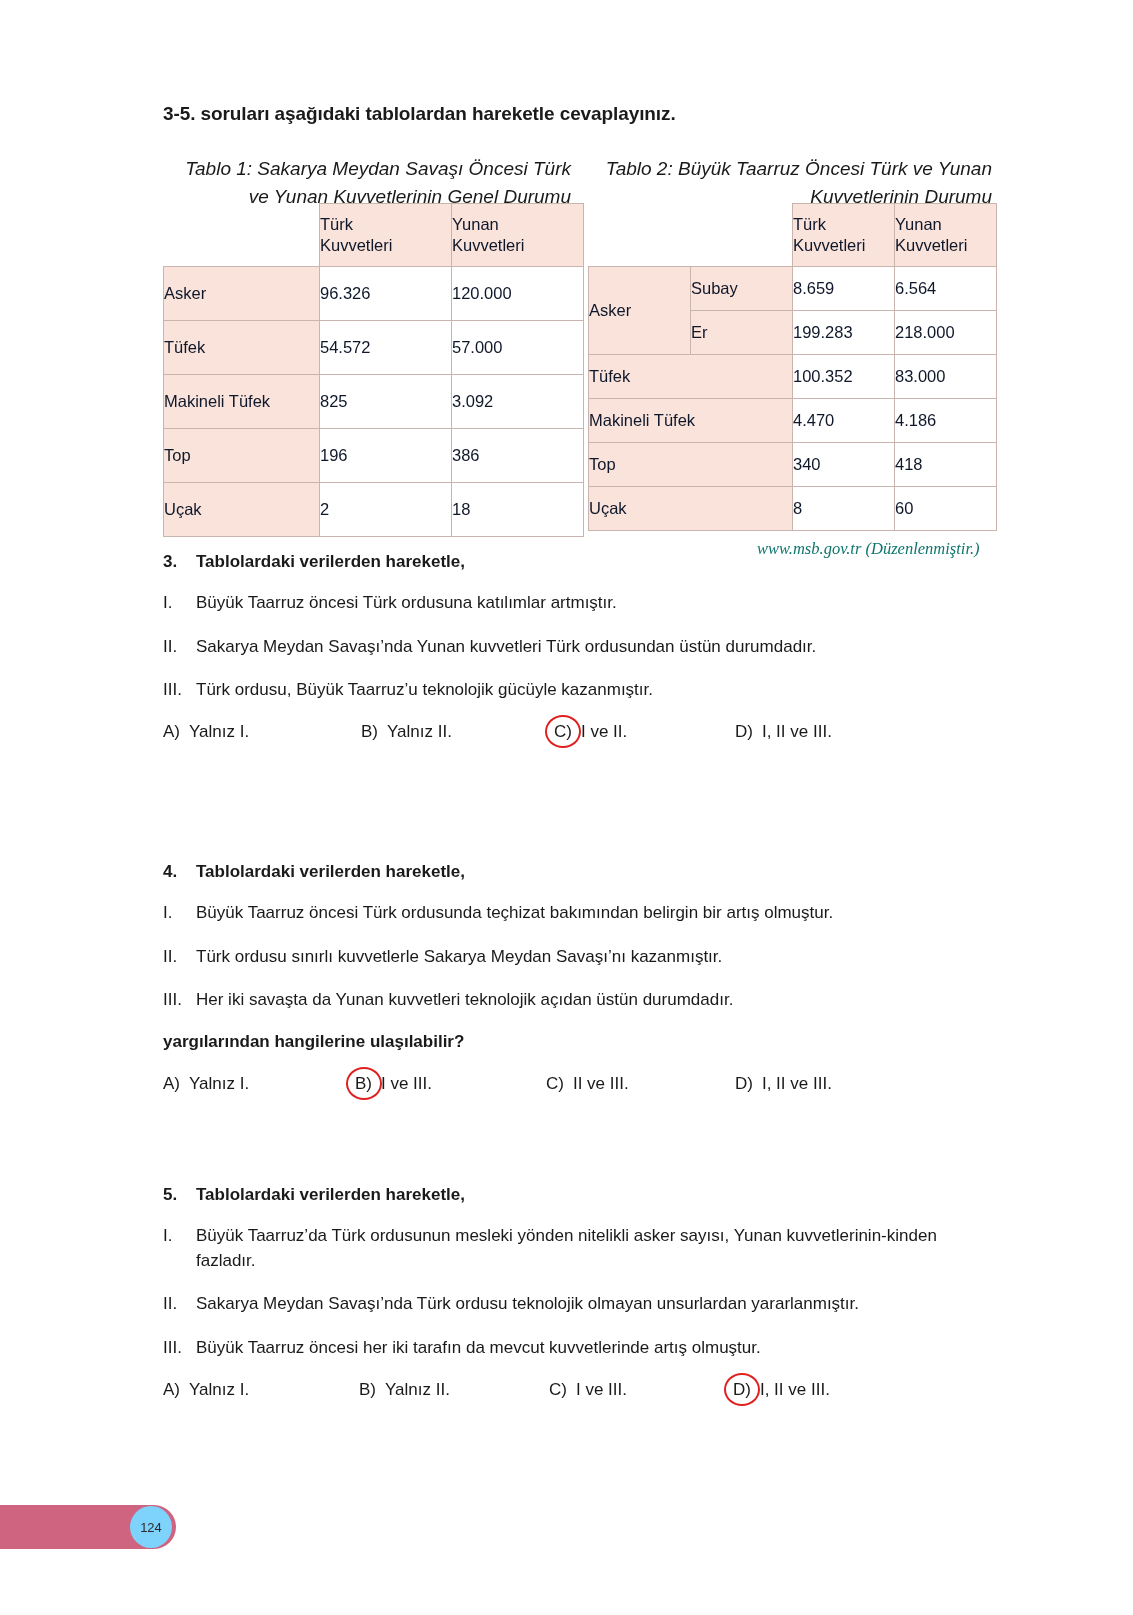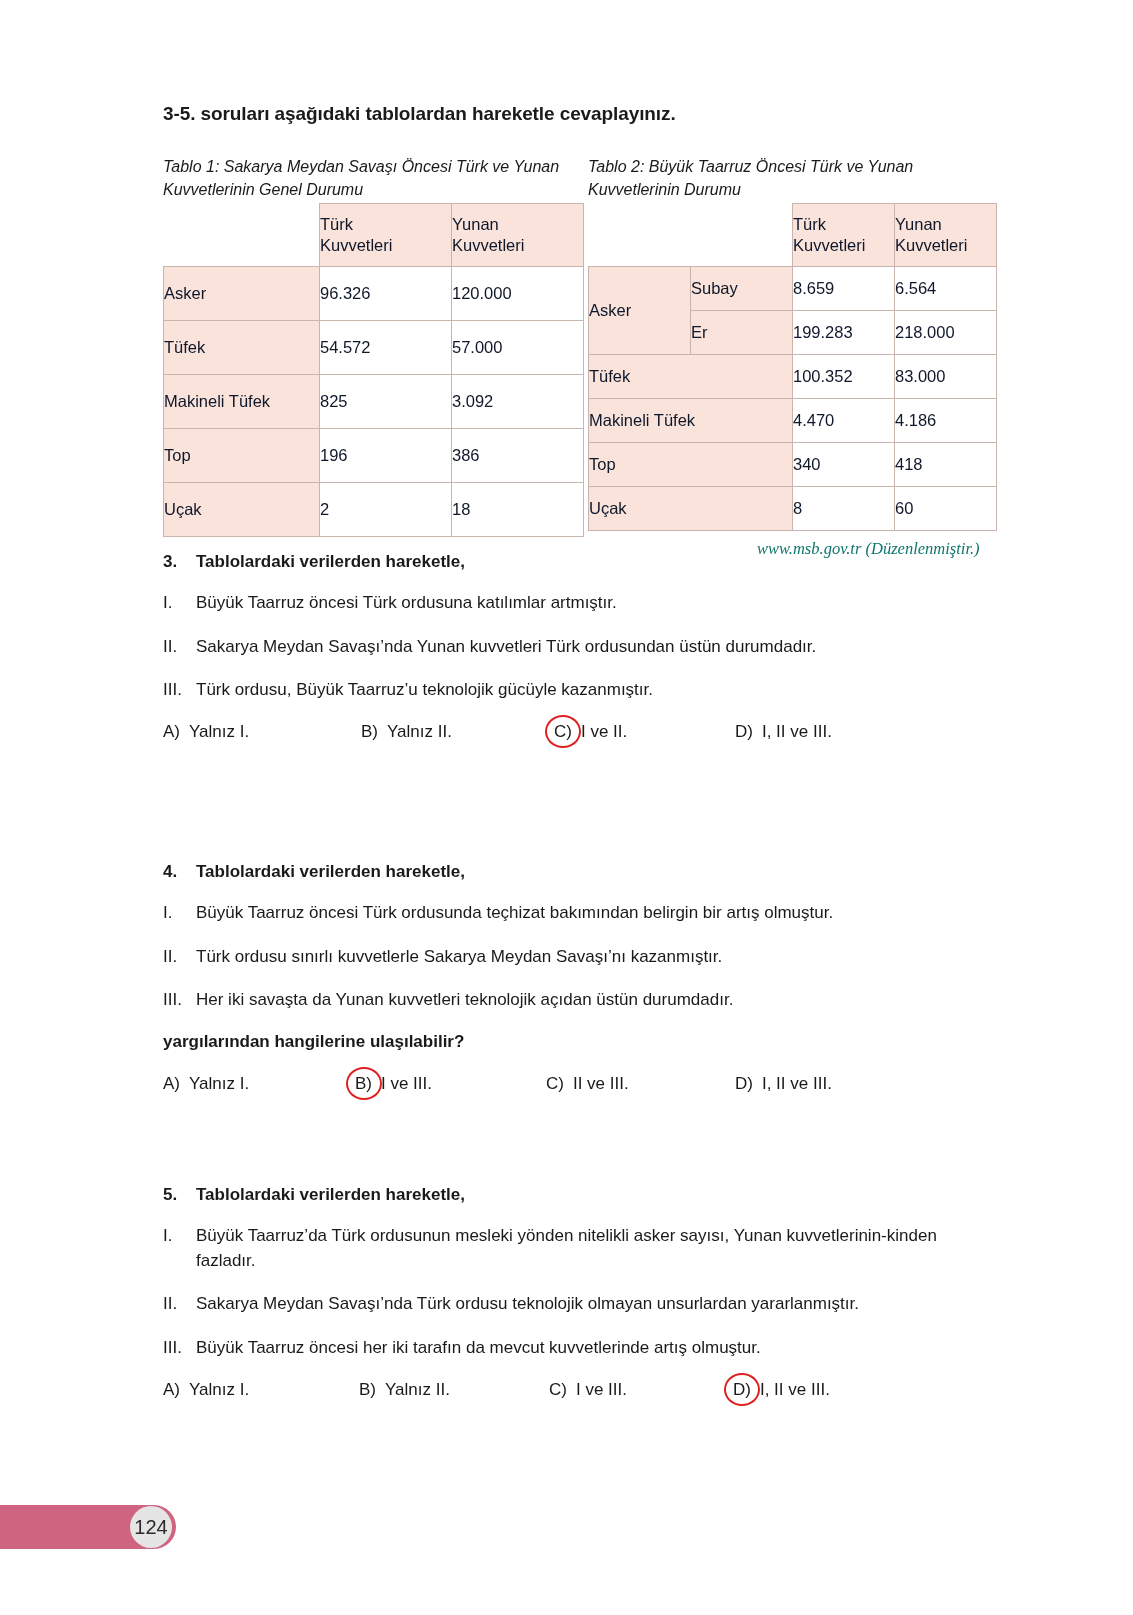--- a/index.html
+++ b/index.html
@@ -29,22 +29,22 @@
     top: 103px;
     font-size: 19px;
     font-weight: bold;
     letter-spacing: -0.1px;
   }
 
   
   .table-caption {
     position: absolute;
     font-style: italic;
-    font-size: 16px;
-    text-align: left;
+    font-size: 19px;
+    text-align: right;
     line-height: 1.45;
     color: #1a1a1a;
   }
   #caption1 { left: 163px; top: 155px; width: 408px; }
   #caption2 { left: 588px; top: 155px; width: 404px; }
 
   
   .tbl {
     position: absolute;
     border-collapse: collapse;
@@ -196,23 +196,23 @@
     background: #cf6480;
     border-radius: 22px;
   }
   .page-badge {
     position: absolute;
     left: 130px;
     top: 1506px;
     width: 42px;
     height: 42px;
     border-radius: 50%;
-    background: #e5e5e5;
+    background: #7dd3fc;
     color: #2b2b2b;
-    font-size: 20px;
+    font-size: 13px;
     display: flex;
     align-items: center;
     justify-content: center;
   }
 </style>
 </head>
 <body>
 
 <div class="page">
 

